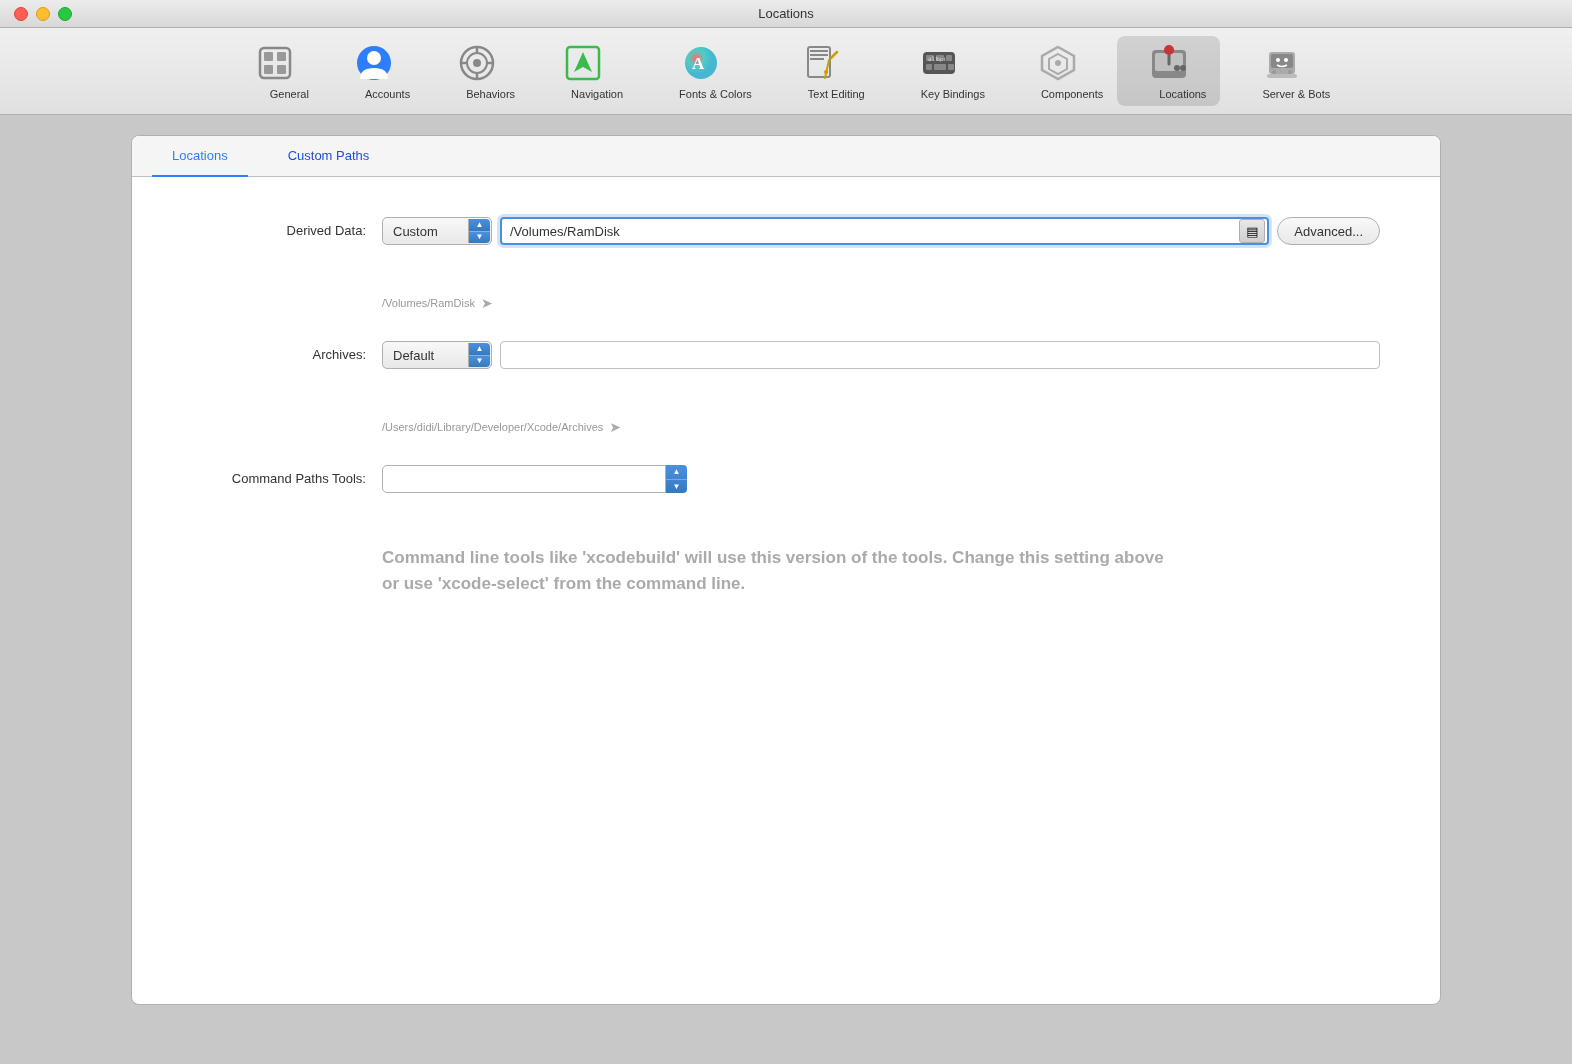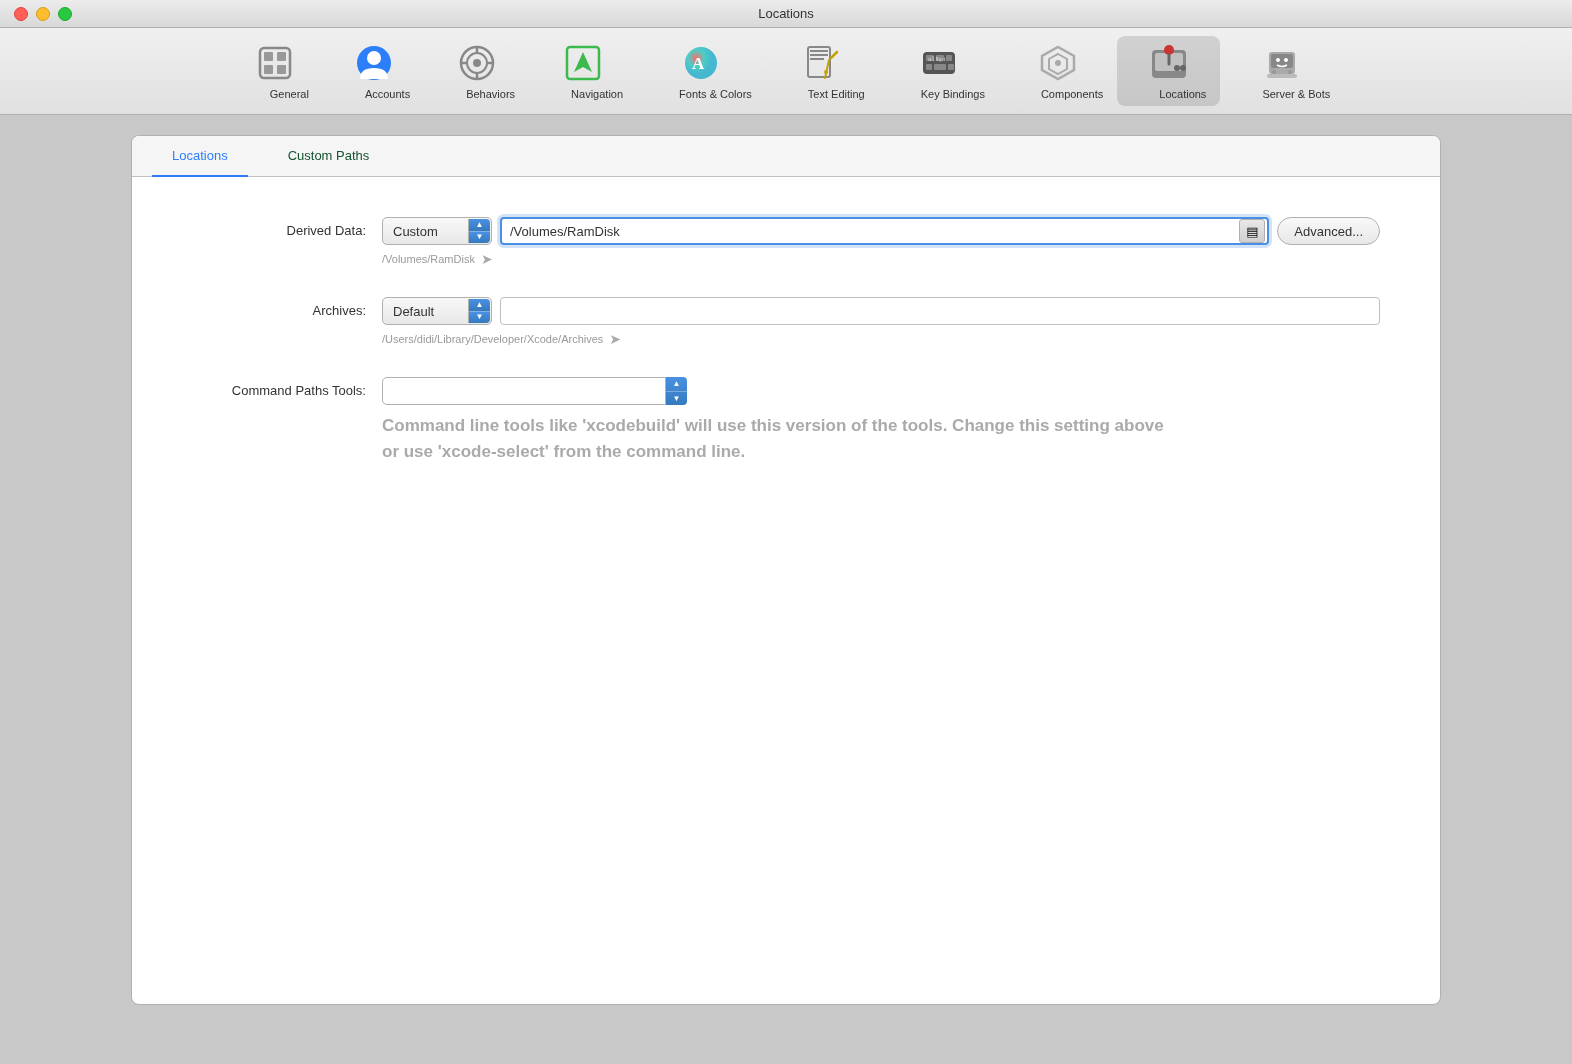--- a/index.html
+++ b/index.html
@@ -110,21 +110,21 @@
       border-bottom: 1px solid #c0c0c0;
       background: #f5f5f5;
       padding: 0 20px;
       gap: 20px;
     }
 
     .tab {
       padding: 12px 20px;
       font-size: 13px;
       cursor: pointer;
-      color: #14532d;
+      color: #1d4ed8;
       border-bottom: 2px solid transparent;
       margin-bottom: -1px;
     }
 
     .tab.active {
       color: #2d7ff9;
       border-bottom: 2px solid #2d7ff9;
       font-weight: 500;
     }
 
@@ -146,20 +146,21 @@
       min-width: 190px;
       padding-right: 16px;
       padding-top: 6px;
       font-weight: 400;
     }
 
     .form-control-group {
       display: flex;
       flex-direction: column;
       flex: 1;
+      gap: 44px;
     }
 
     .form-inline {
       display: flex;
       align-items: center;
       gap: 8px;
     }
 
     
     .select-wrapper {

